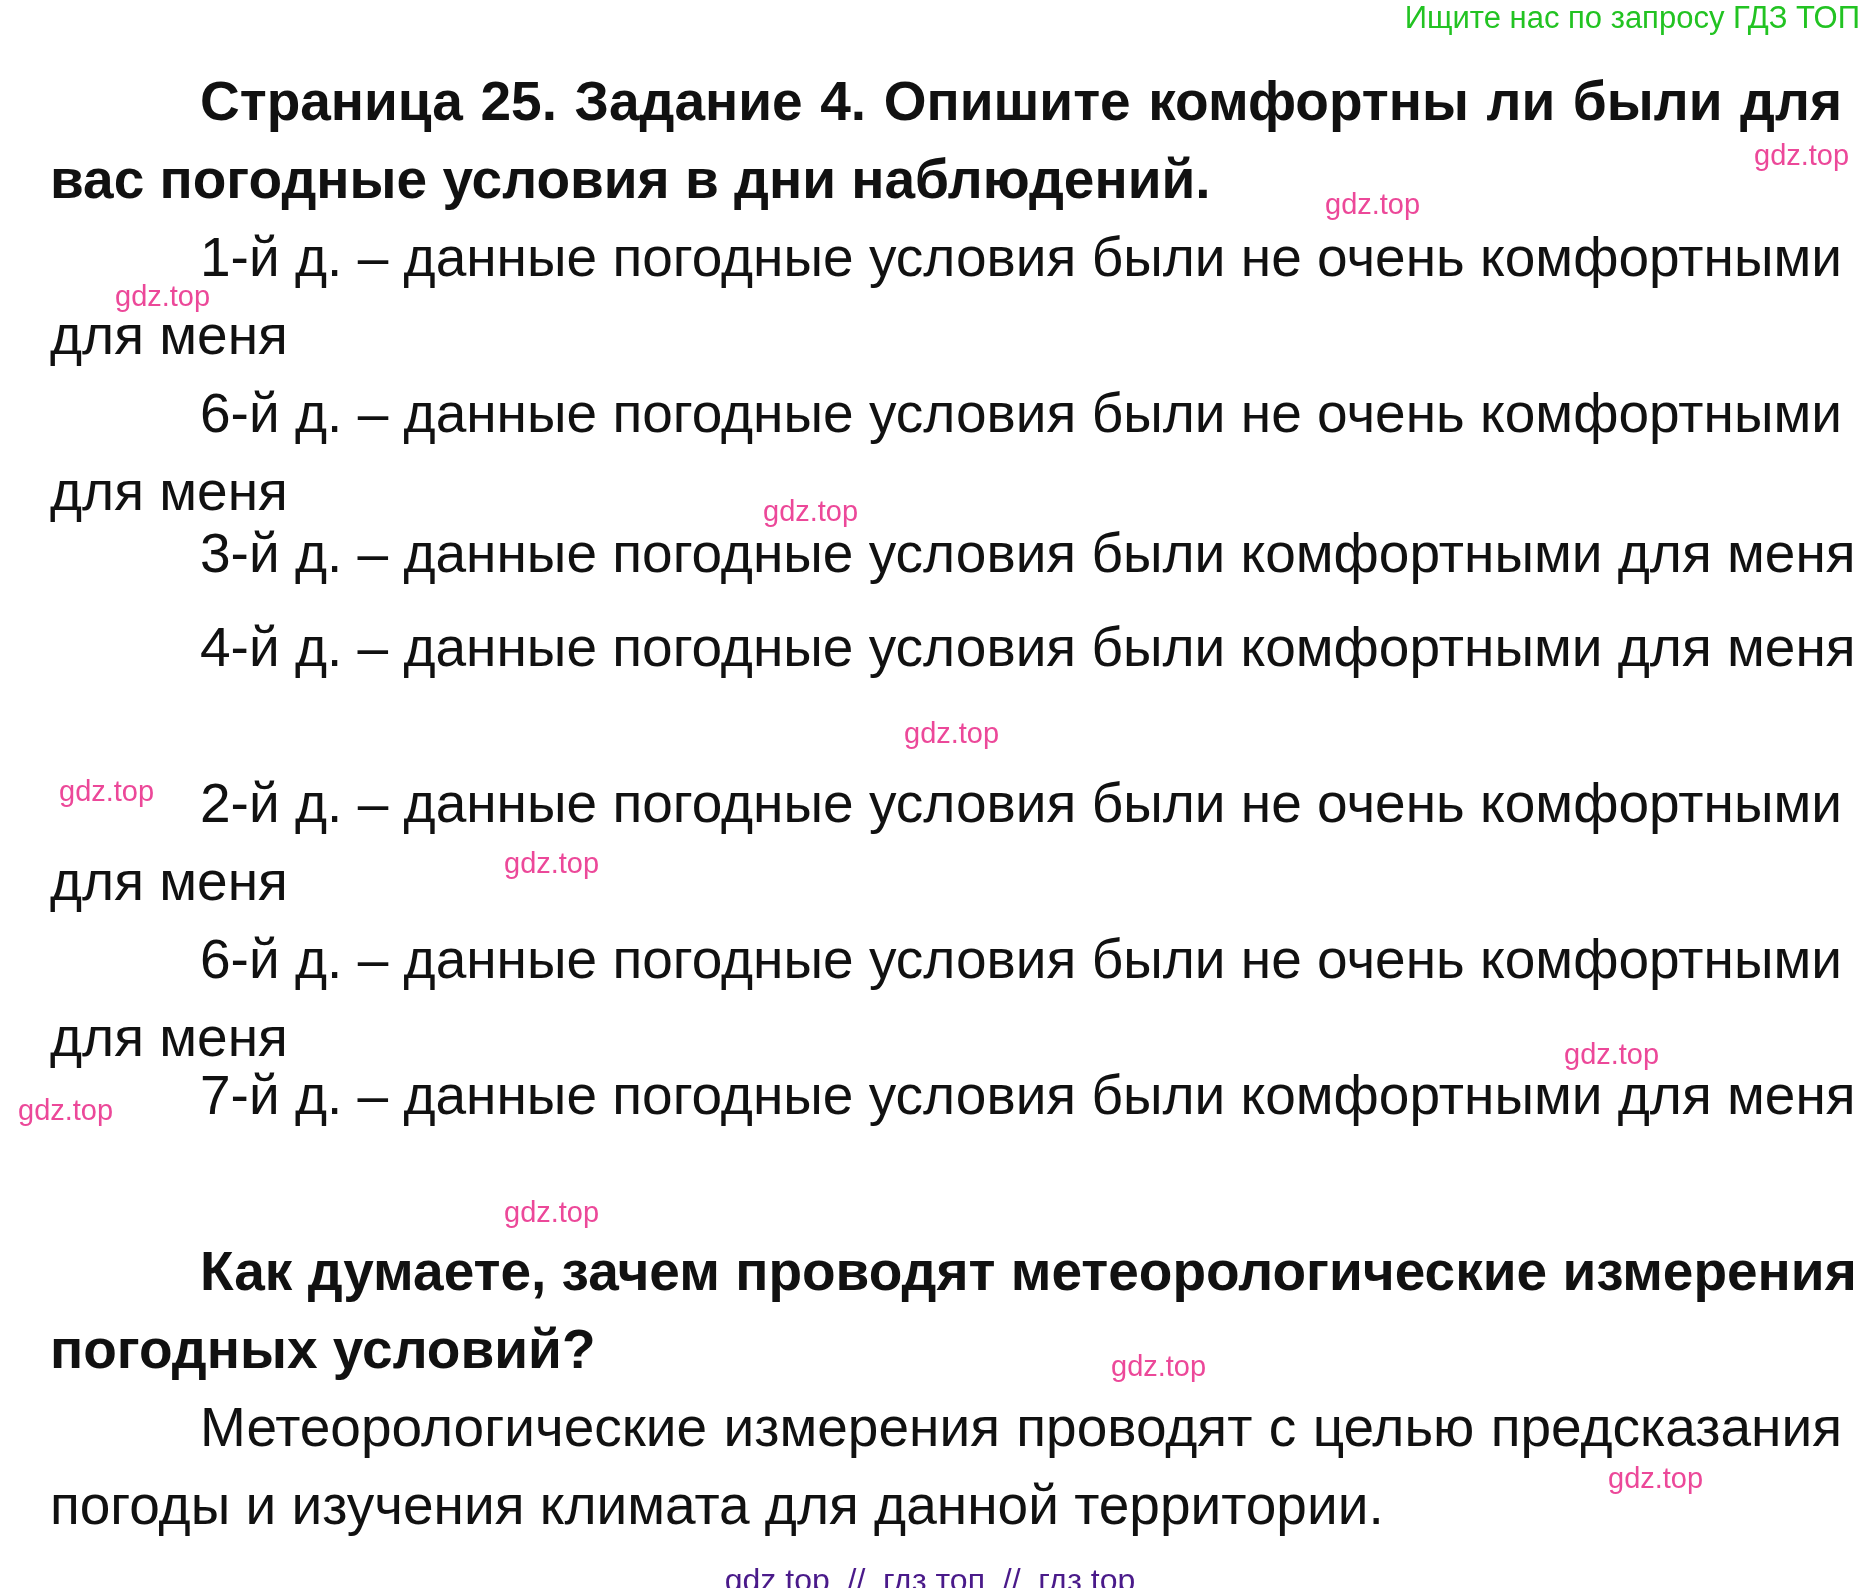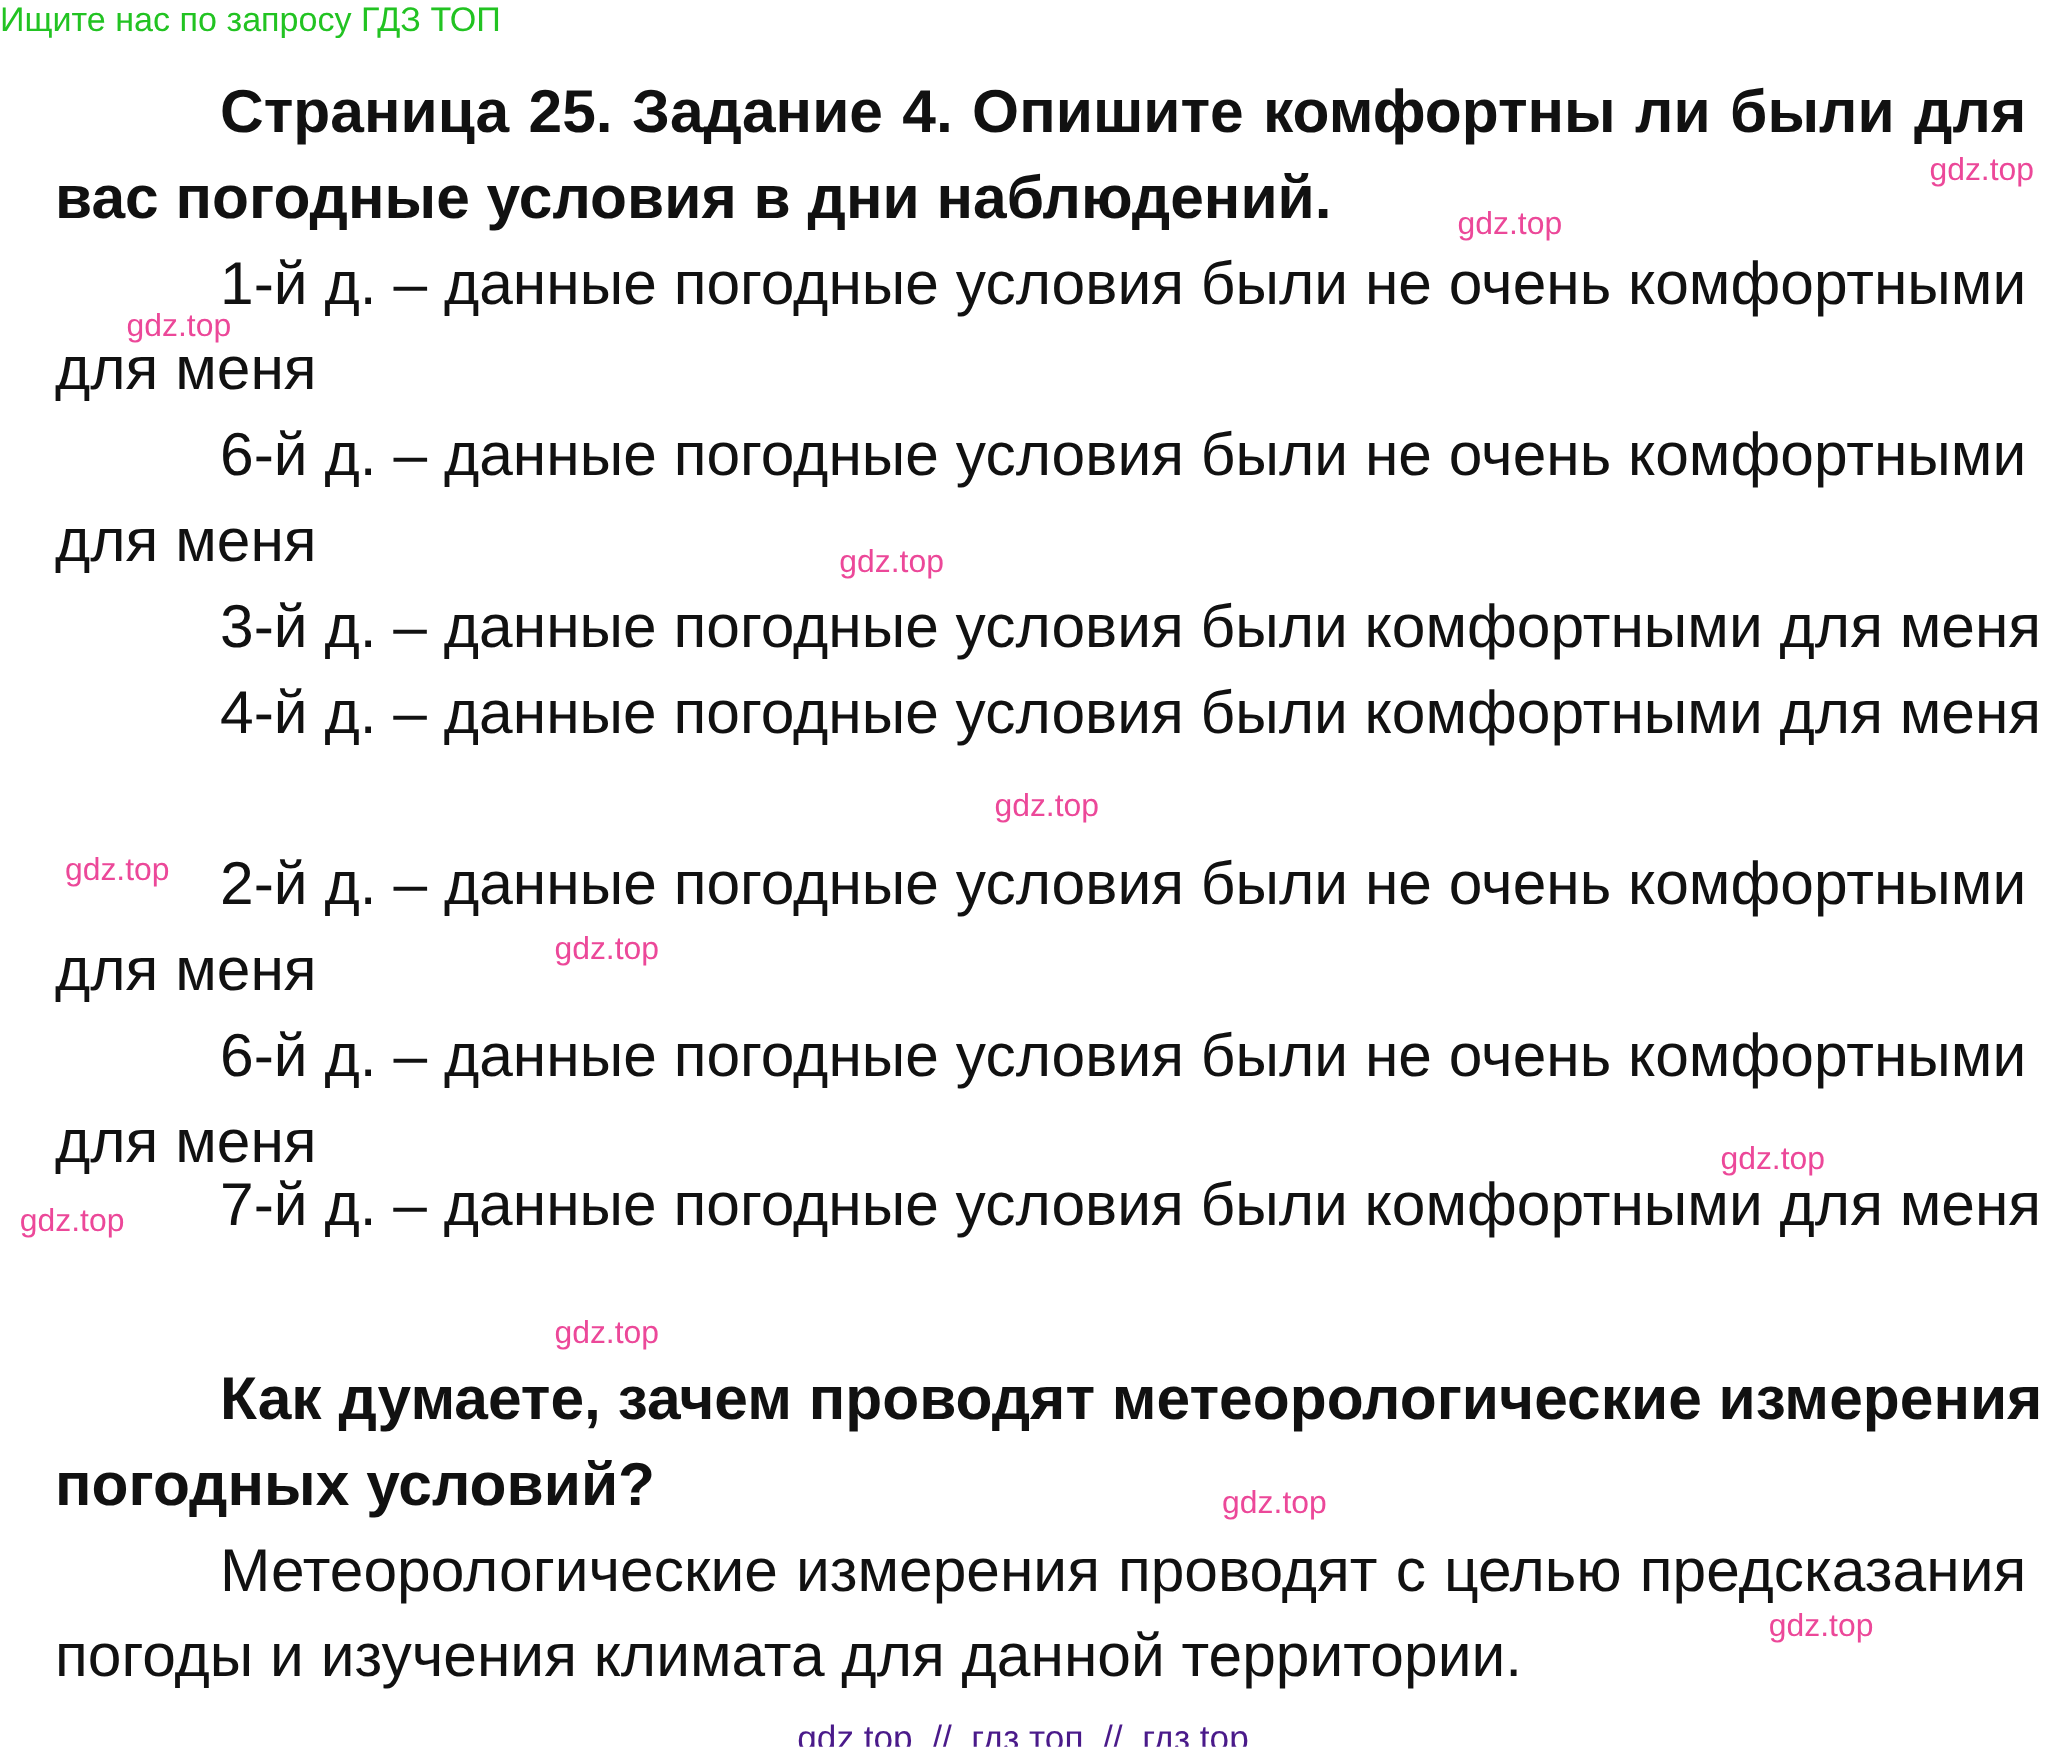--- a/index.html
+++ b/index.html
@@ -1,37 +1,37 @@
 <!DOCTYPE html>
 <html><head>
 <meta charset="utf-8">
 <style>
   html,body{margin:0;padding:0;background:#fff;}
   body{width:1860px;height:1588px;position:relative;overflow:hidden;}
-  .top-banner{position:absolute;left:0;width:1860px;top:0;text-align:left;font-family:"Liberation Sans",sans-serif;font-size:31px;color:#22c322;line-height:36px;}
+  .top-banner{position:absolute;left:0;width:1860px;top:0;text-align:right;font-family:"Liberation Sans",sans-serif;font-size:31px;color:#22c322;line-height:36px;}
   .line{position:absolute;left:50px;width:1792px;font-family:Liberation Sans, sans-serif;font-size:55px;color:#111;white-space:nowrap;line-height:62px;}
   .just{text-align:justify;text-align-last:justify;}
   .ind{left:200px;width:1642px;}
   .bold{font-weight:bold;}
   .wm{position:absolute;font-family:"Liberation Sans",sans-serif;font-size:29px;color:#ec4899;line-height:32px;white-space:nowrap;}
   .footer{position:absolute;left:0;width:1860px;top:1562px;text-align:center;font-family:"Liberation Sans",sans-serif;font-size:32px;color:#4a1a8a;line-height:36px;white-space:pre;}
 </style>
 </head>
 <body>
 
 <div class="top-banner">Ищите нас по запросу ГДЗ ТОП</div>
 
 <div class="line ind just bold" style="top:70px">Страница 25. Задание 4. Опишите комфортны ли были для</div>
 <div class="line bold" style="top:148px">вас погодные условия в дни наблюдений.</div>
 
 <div class="line ind just" style="top:226px">1-й д. – данные погодные условия были не очень комфортными</div>
 <div class="line" style="top:304px">для меня</div>
 <div class="line ind just" style="top:382px">6-й д. – данные погодные условия были не очень комфортными</div>
 <div class="line" style="top:460px">для меня</div>
-<div class="line ind" style="top:538px">3-й д. – данные погодные условия были комфортными для меня</div>
+<div class="line ind" style="top:522px">3-й д. – данные погодные условия были комфортными для меня</div>
 <div class="line ind" style="top:616px">4-й д. – данные погодные условия были комфортными для меня</div>
 <div class="line ind just" style="top:772px">2-й д. – данные погодные условия были не очень комфортными</div>
 <div class="line" style="top:850px">для меня</div>
 <div class="line ind just" style="top:928px">6-й д. – данные погодные условия были не очень комфортными</div>
 <div class="line" style="top:1006px">для меня</div>
 <div class="line ind" style="top:1064px">7-й д. – данные погодные условия были комфортными для меня</div>
 
 <div class="line ind just bold" style="top:1240px">Как думаете, зачем проводят метеорологические измерения</div>
 <div class="line bold" style="top:1318px">погодных условий?</div>
 

